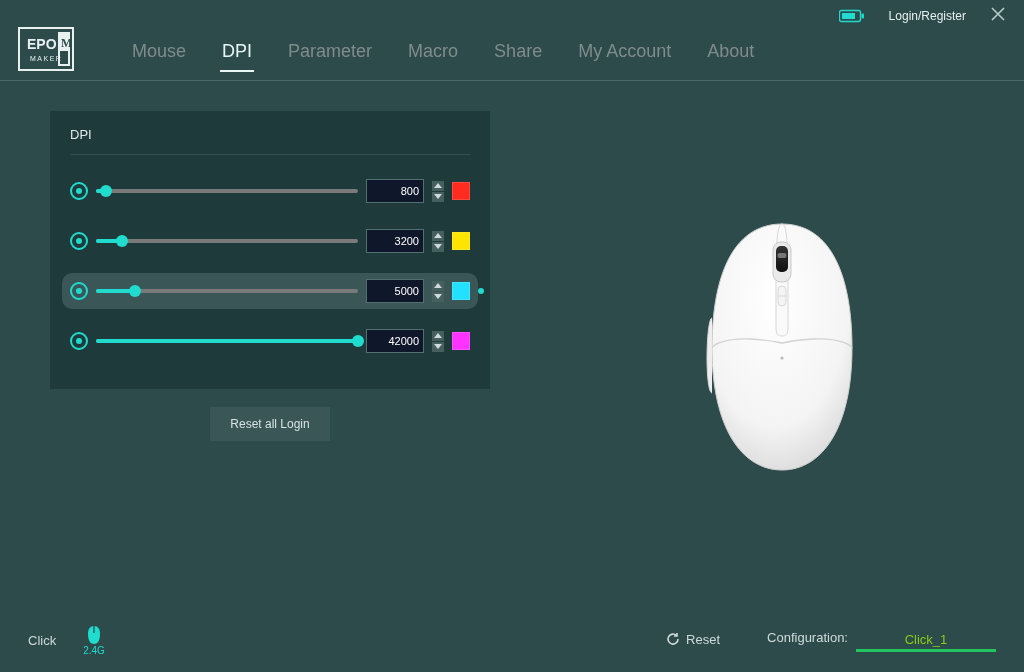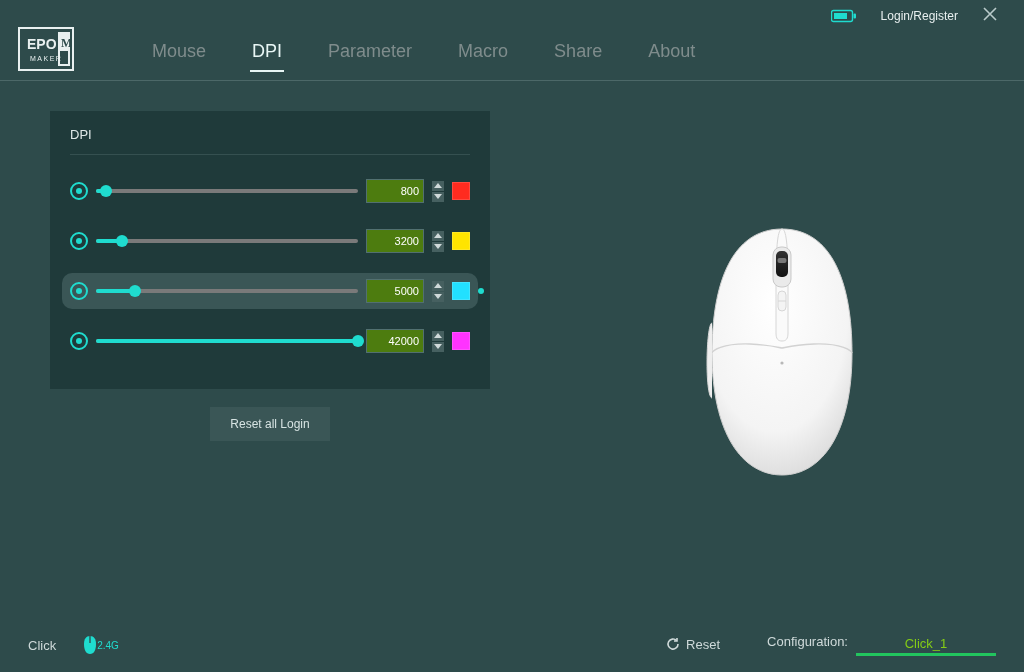--- a/index.html
+++ b/index.html
@@ -11,62 +11,62 @@
     --text-dim:#a7b4b4;
     --muted:#7f8c8c;
     --accent:#1fdccf;
     --accent-dim:#15a79d;
     --track:#7a7a7a;
     --track-dim:#636363;
   }
   html,body{margin:0;padding:0;width:1024px;height:672px;background:var(--bg);font-family:"Segoe UI",Arial,sans-serif;color:var(--text);overflow:hidden;}
   .app{display:flex;flex-direction:column;width:100%;height:100%;}
   
-  .titlebar{display:flex;align-items:center;justify-content:flex-end;padding:6px 26px 0 18px;gap:24px;}
+  .titlebar{display:flex;align-items:center;justify-content:flex-end;padding:6px 18px 0 18px;gap:24px;}
   .titlebar .login{font-size:12px;color:var(--text);cursor:pointer;}
   .titlebar .close-btn{font-size:18px;color:#c9d5d5;cursor:pointer;line-height:1;}
   .titlebar .battery svg{display:block;}
   
   .header{display:flex;align-items:flex-end;padding:0 18px 8px 18px;border-bottom:1px solid #4c6868;}
-  .logo{width:56px;height:47px;margin-right:76px;display:flex;align-items:center;justify-content:center;}
+  .logo{width:56px;height:47px;margin-right:56px;display:flex;align-items:center;justify-content:center;}
   .logo svg{display:block;}
-  .nav{display:flex;gap:42px;font-size:18px;}
+  .nav{display:flex;gap:32px;font-size:18px;}
   .nav-item{color:var(--muted);padding:4px 2px 8px 2px;border-bottom:2px solid transparent;cursor:pointer;}
   .nav-item.active{color:#e8f6f5;border-bottom-color:#e8f6f5;}
   
   .main{flex:1;display:flex;}
   .left{flex:0 0 540px;display:flex;flex-direction:column;align-items:center;}
   .right{flex:1;display:flex;align-items:center;justify-content:center;}
   
   .panel{width:400px;background:var(--panel);margin-top:30px;padding:16px 20px 30px 20px;}
   .panel-title{font-size:13px;color:#dfe8e7;padding-bottom:12px;border-bottom:1px solid #355050;margin-bottom:18px;}
   .dpi-row-wrap{margin:0 -8px;padding:6px 8px;border-radius:3px;}
   .dpi-row-wrap.active-row{background:#3a5656;border-radius:10px;}
   .dpi-row-wrap + .dpi-row-wrap{margin-top:14px;}
   .dpi-row{display:flex;align-items:center;gap:8px;position:relative;}
   .radio{width:14px;height:14px;border-radius:50%;border:2px solid var(--accent);display:flex;align-items:center;justify-content:center;flex:0 0 auto;cursor:pointer;}
   .radio .dot{width:6px;height:6px;border-radius:50%;background:var(--accent);}
   .slider{flex:1;position:relative;height:18px;display:flex;align-items:center;cursor:pointer;}
   .track{position:absolute;left:0;right:0;height:4px;border-radius:2px;background:var(--track);}
   .fill{position:absolute;left:0;height:4px;border-radius:2px;background:var(--accent);}
   .thumb{position:absolute;width:12px;height:12px;border-radius:50%;background:var(--accent);transform:translateX(-50%);}
-  .val-box{width:48px;height:22px;background:#4d7c0f;border:1px solid #527070;color:#fff;font-size:11px;display:flex;align-items:center;justify-content:flex-end;padding:0 4px;cursor:text;}
+  .val-box{width:48px;height:22px;background:#0f172a;border:1px solid #527070;color:#fff;font-size:11px;display:flex;align-items:center;justify-content:flex-end;padding:0 4px;cursor:text;}
   .stepper{display:flex;flex-direction:column;gap:1px;}
   .step-btn{width:12px;height:10px;background:#466060;display:flex;align-items:center;justify-content:center;cursor:pointer;}
   .step-btn svg{display:block;}
   .swatch{width:16px;height:16px;border:1px solid rgba(255,255,255,.15);cursor:pointer;}
   .row-marker{width:6px;height:6px;border-radius:50%;background:var(--accent);position:absolute;right:-14px;}
   .reset-btn{margin-top:18px;background:#3a5656;color:#d6e3e2;font-size:12px;padding:10px 20px;border:none;cursor:pointer;}
   
   .mouse-figure{width:180px;}
   .mouse-figure svg{display:block;width:100%;}
   
   .footer{display:flex;align-items:center;padding:10px 28px 16px 28px;font-size:13px;background:var(--bg);color:#cfdada;gap:11px;}
   .footer .click-label{margin-right:16px;}
-  .conn{display:flex;flex-direction:row;align-items:center;gap:0px;color:var(--accent);cursor:pointer;}
+  .conn{display:flex;flex-direction:column;align-items:center;gap:0px;color:var(--accent);cursor:pointer;}
   .conn svg{display:block;}
   .conn-label{font-size:10px;}
   .footer .spacer{flex:1;}
   .reset-link{display:flex;align-items:flex-start;gap:6px;margin-right:36px;cursor:pointer;}
   .config{display:flex;align-items:flex-start;gap:8px;}
   .config-field{border-bottom:3px solid #22c55e;min-width:120px;text-align:center;padding:2px 10px;color:#84cc16;cursor:text;}
 </style>
 </head>
 <body>
 
@@ -97,20 +97,21 @@
         <rect x="41" y="6" width="10" height="18" fill="#e9f0f0"></rect>
         <text x="43" y="20" font-family="Arial Black" font-size="12" font-weight="900" fill="#2e4b4b">M</text>
       </svg>
     </div>
     <div class="nav">
       <div class="nav-item">Mouse</div>
       <div class="nav-item active">DPI</div>
       <div class="nav-item">Parameter</div>
       <div class="nav-item">Macro</div>
       <div class="nav-item">Share</div>
+      <div class="nav-item">My Account</div>
       <div class="nav-item">About</div>
     </div>
   </div>
 
   <div class="main">
     <div class="left">
       <div class="panel">
         <div class="panel-title">DPI</div>
         <div id="dpi-rows">
             <div class="dpi-row-wrap">

